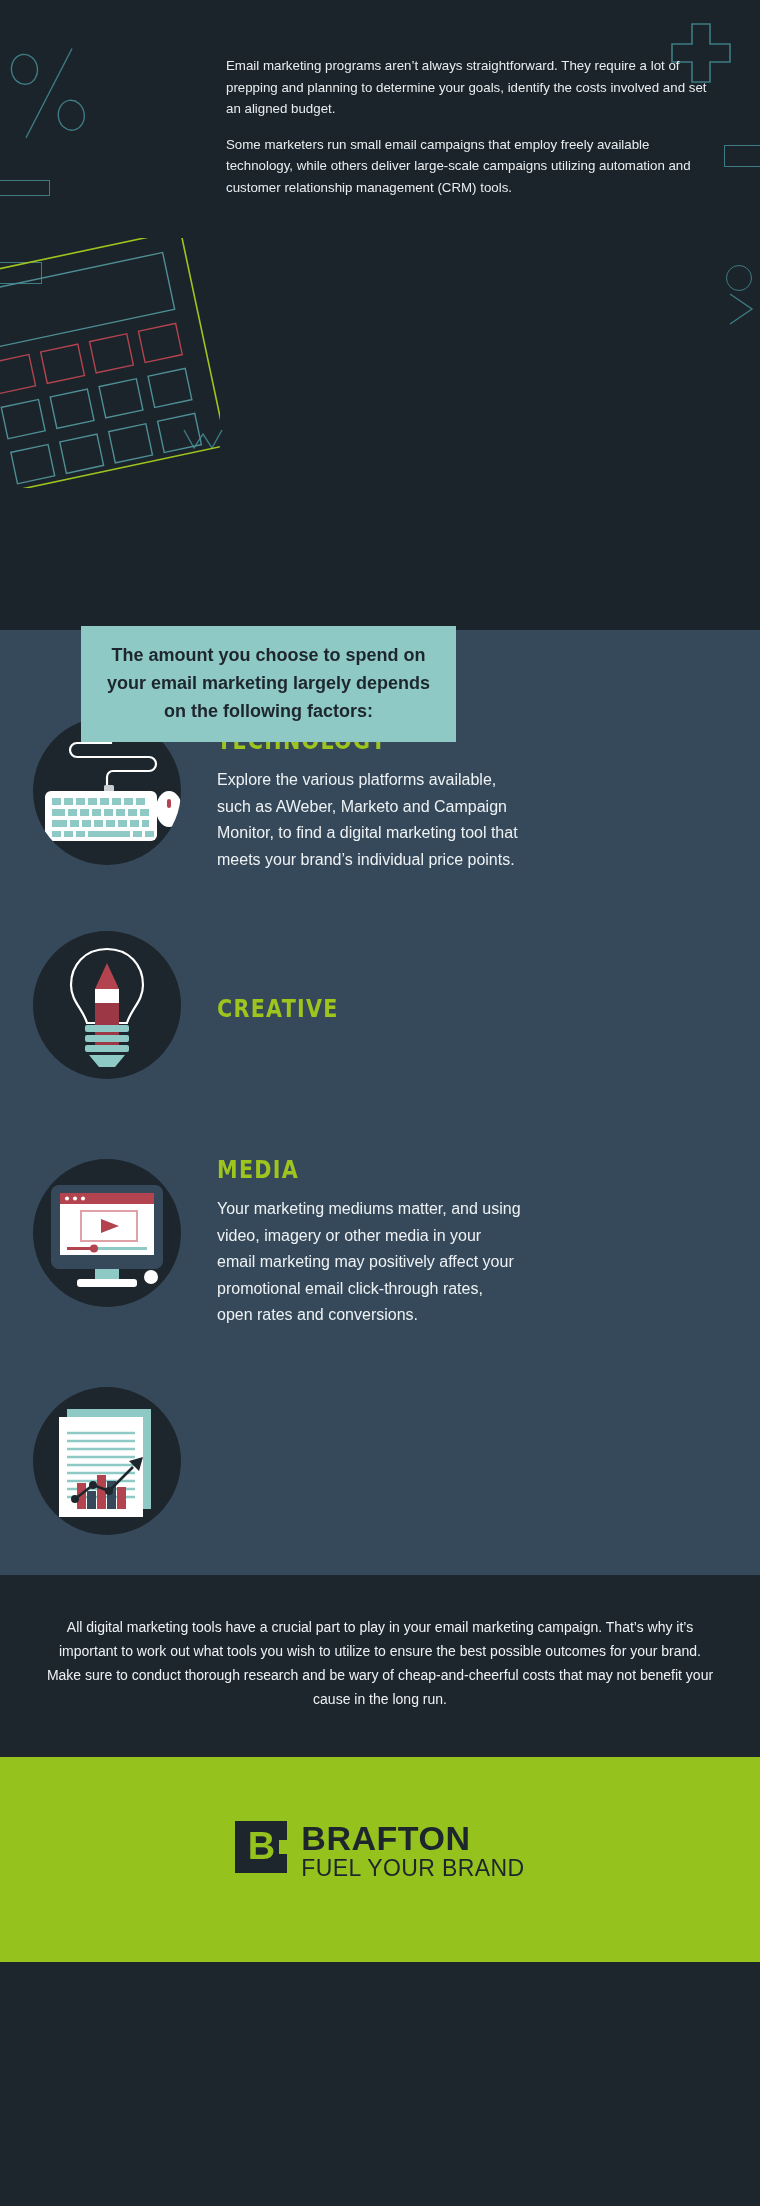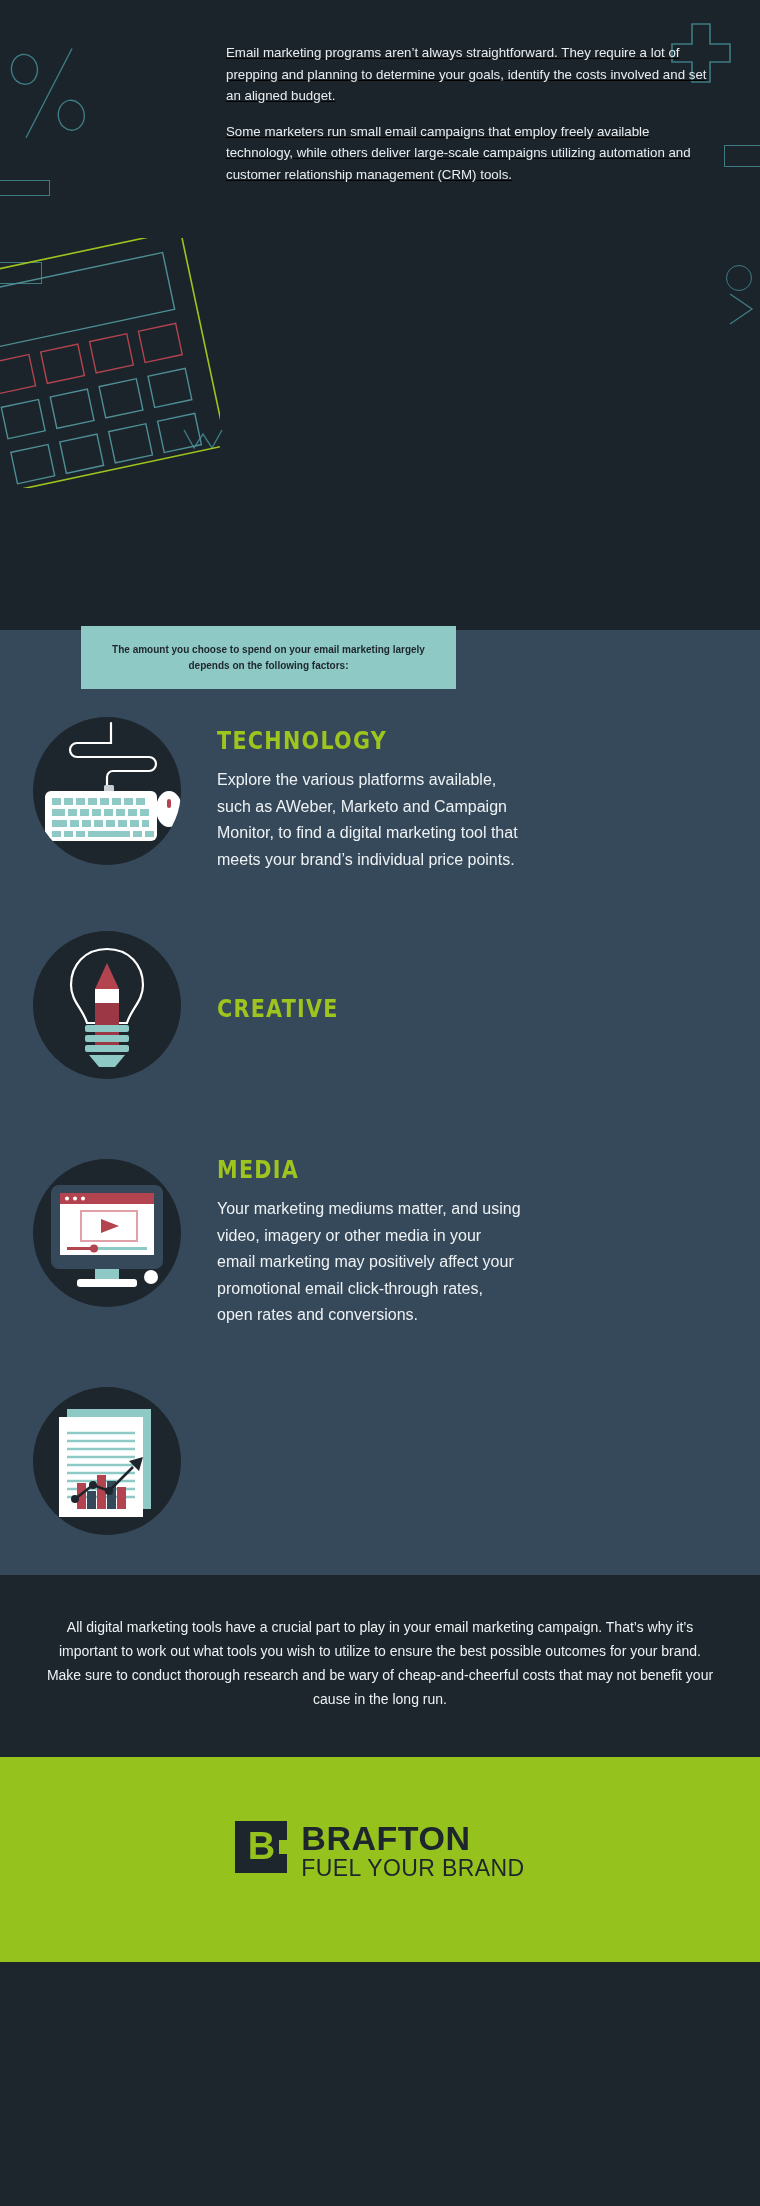--- a/index.html
+++ b/index.html
@@ -68,24 +68,23 @@
     font-size: 33px;
     font-weight: bold;
     color: #ffffff;
     margin-top: 12px;
     letter-spacing: -0.3px;
   }
 
   .intro {
     position: relative;
     z-index: 5;
-    margin-top: 42px;
+    margin-top: 55px;
     padding-left: 226px;
     padding-right: 40px;
-    text-decoration: underline;
   }
   .intro p {
     color: #e9edef;
     font-size: 13.3px;
     line-height: 1.62;
     margin-bottom: 14px;
   }
 
   
   .calc-art { position: absolute; left: -40px; top: 238px; width: 260px; height: 250px; z-index: 1; }
@@ -100,21 +99,21 @@
     left: 81px;
     top: -82px;
     width: 375px;
     background: #8fc9c5;
     padding: 16px 22px;
     text-align: center;
     z-index: 20;
   }
   .callout-text {
     color: #1d262d;
-    font-size: 10px;
+    font-size: 18px;
     font-weight: bold;
     line-height: 1.55;
   }
 
   
   .factors {
     background: #36495a;
     padding: 78px 0 40px 0;
   }
   .factor {

